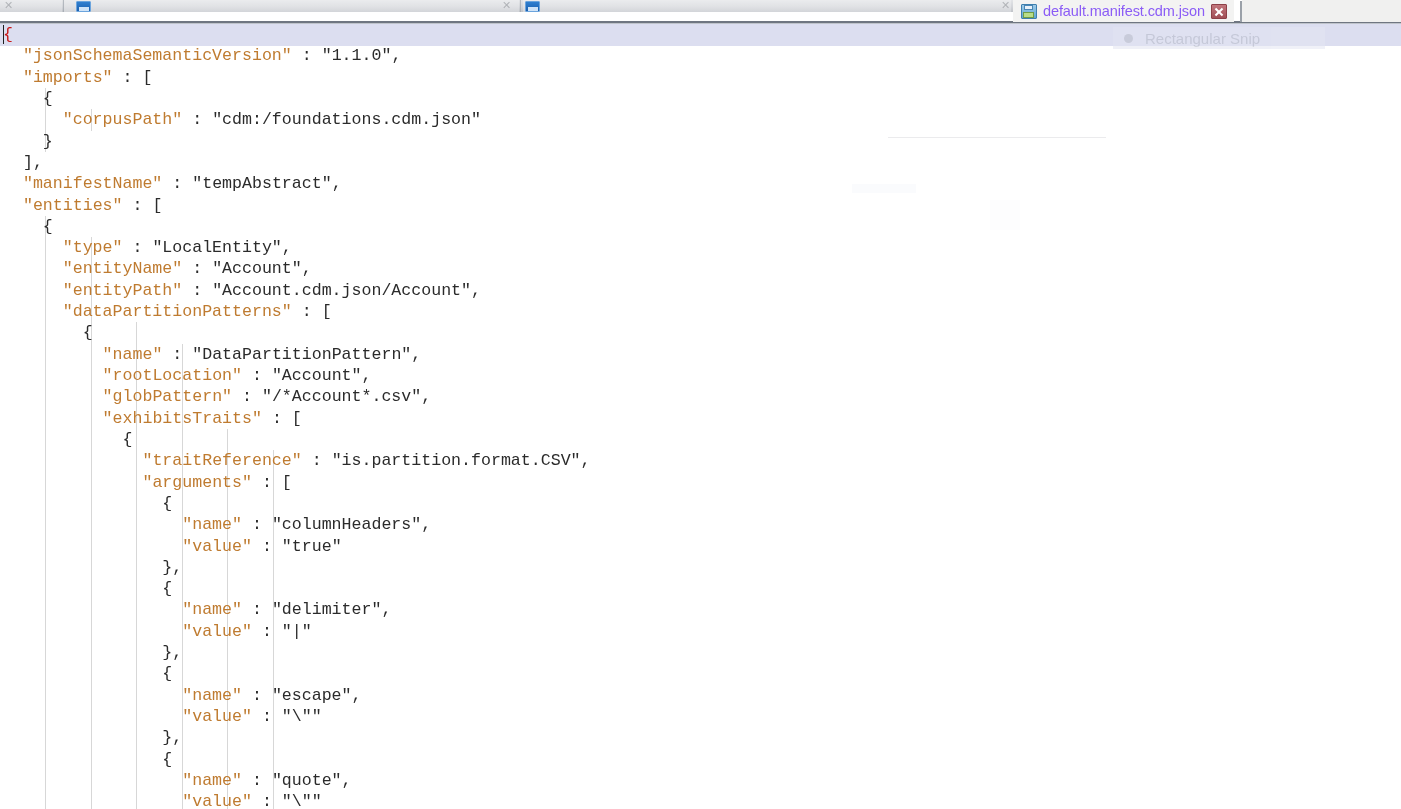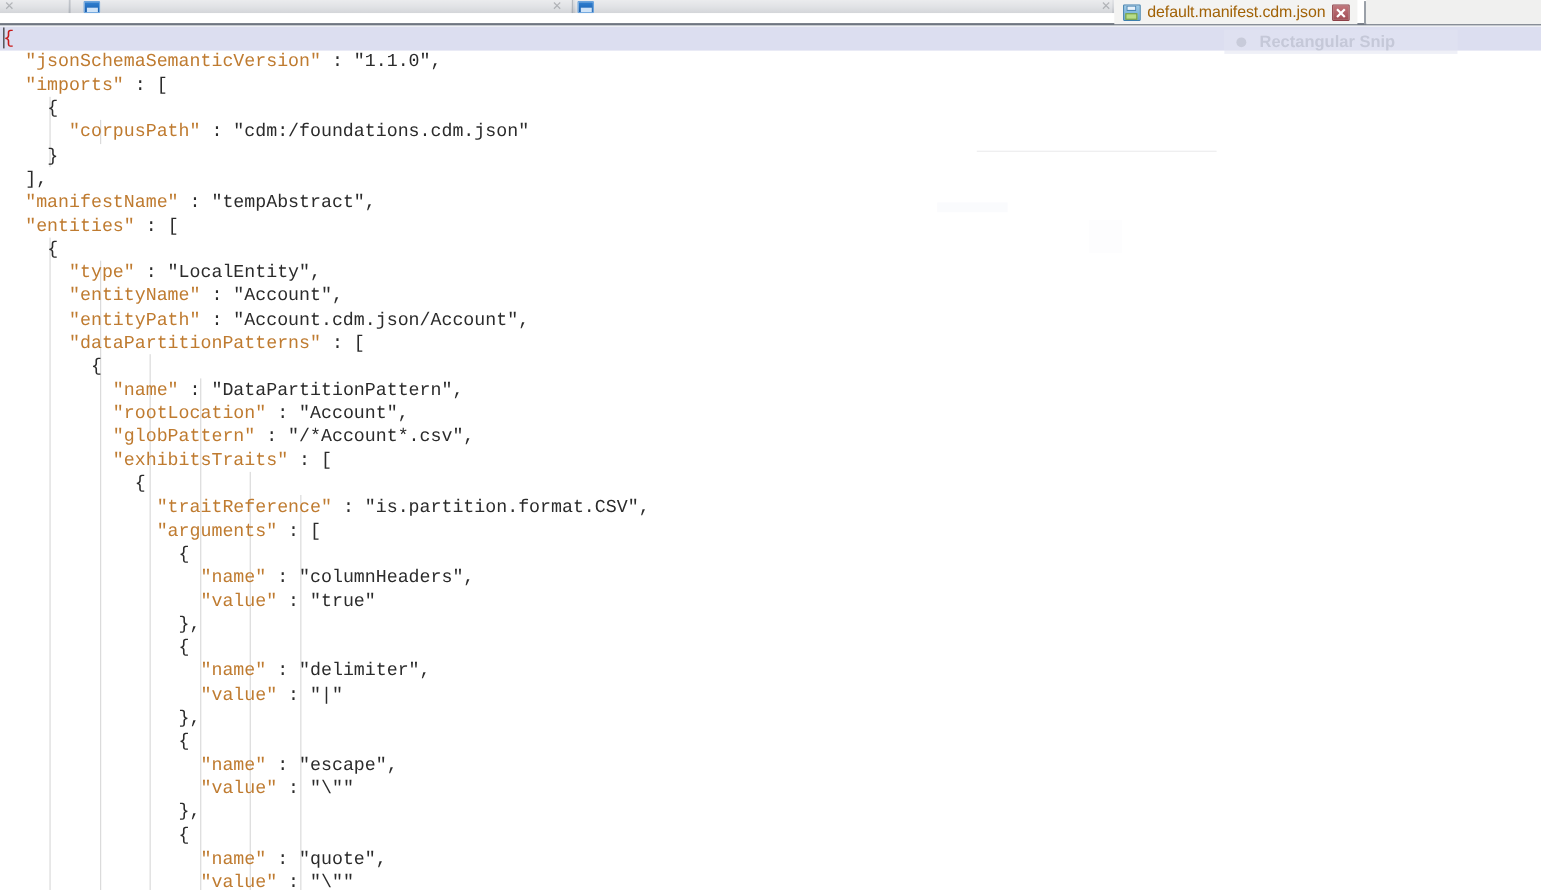--- a/index.html
+++ b/index.html
@@ -126,21 +126,21 @@
     position: absolute;
     left: 2px; bottom: 1px;
     width: 11px; height: 6px;
     background: #b8dd87;
     border: 1px solid #6f9b46;
     box-sizing: border-box;
   }
   .doc-tab-title {
     font-family: "Liberation Sans", sans-serif;
     font-size: 14.5px;
-    color: #a16207;
+    color: #8b5cf6;
     white-space: nowrap;
     letter-spacing: -0.1px;
   }
   .tab-close {
     width: 16px; height: 15px;
     position: relative;
     flex: 0 0 auto;
     background: linear-gradient(to bottom, #c2767c 0%, #a14f56 100%);
     border: 1px solid #8d4048;
     box-sizing: border-box;
@@ -175,21 +175,20 @@
     left: 1113px; top: 27px;
     width: 212px; height: 22px;
     background: #e3e5f2;
     opacity: .55;
     display: flex;
     align-items: center;
     gap: 12px;
     padding-left: 11px;
     box-sizing: border-box;
     pointer-events: none;
-    font-weight: bold;
   }
   .snip-dot {
     width: 9px; height: 9px;
     border-radius: 50%;
     background: #b9bcc9;
     flex: 0 0 auto;
   }
   .snip-label {
     font-family: "Liberation Sans", sans-serif;
     font-size: 15px;

